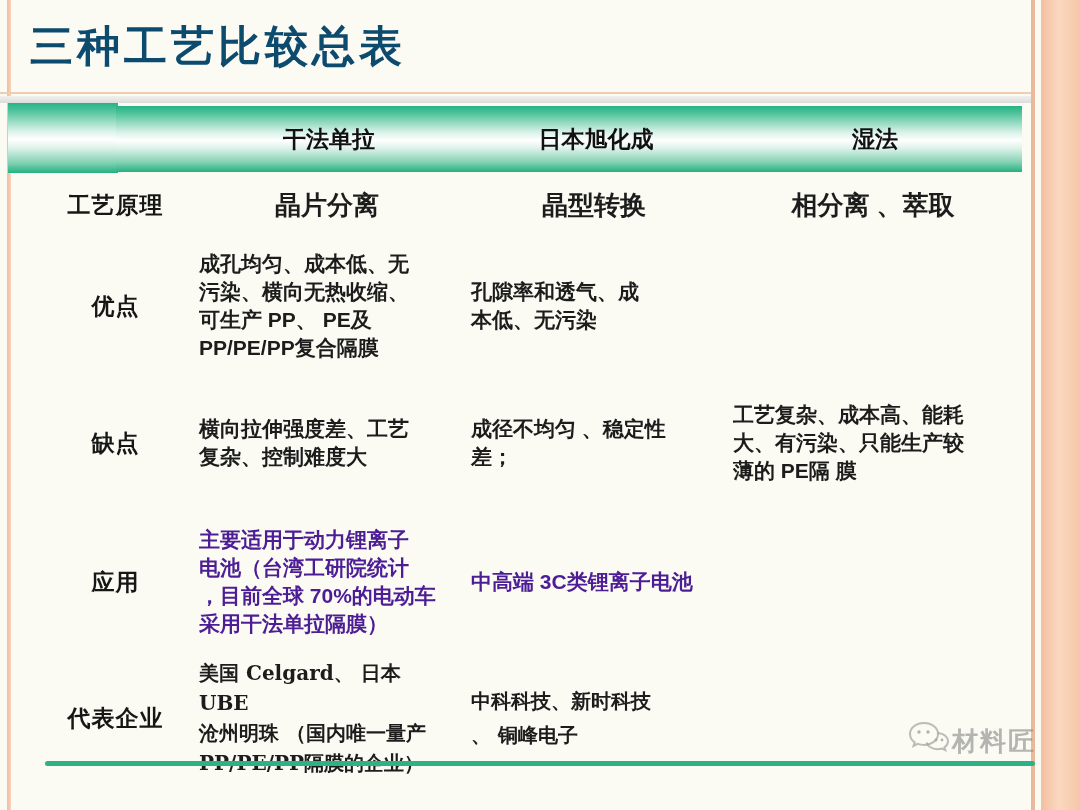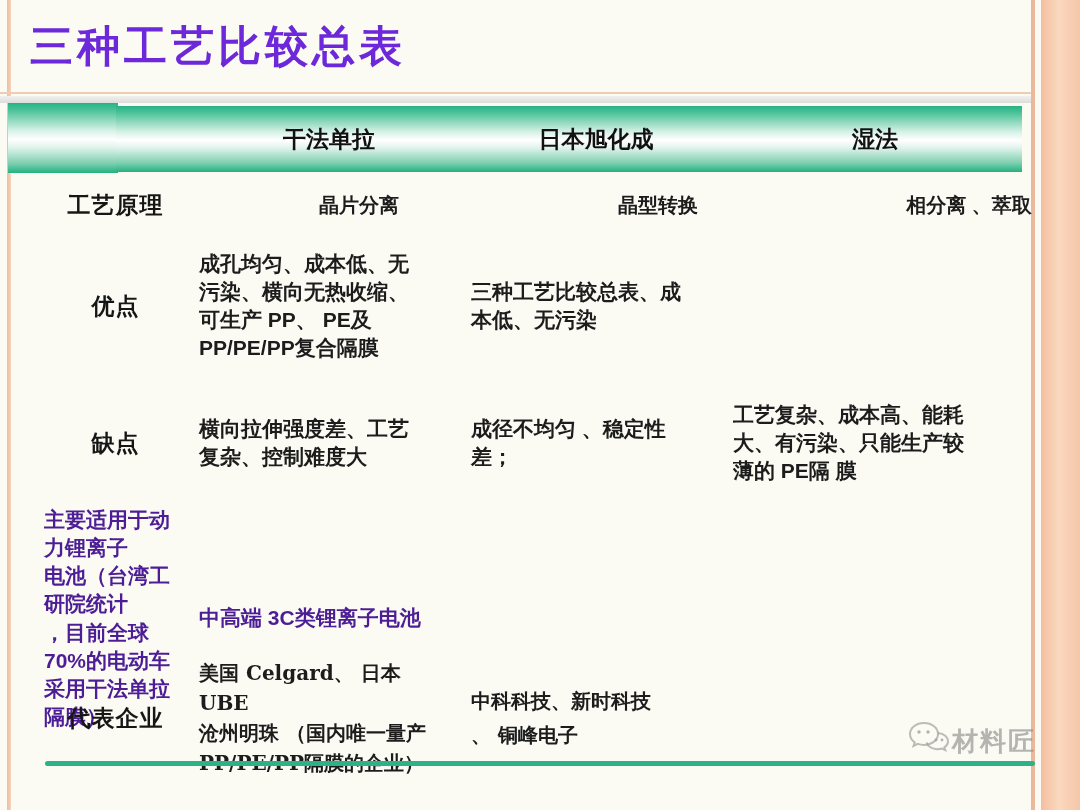--- a/index.html
+++ b/index.html
@@ -10,49 +10,49 @@
   }
   
   .edge-left{position:absolute;left:7px;top:0;width:4px;height:100%;
     background:linear-gradient(90deg,#eebd9f,#f7d3ba);}
   .edge-right-line{position:absolute;left:1031px;top:0;width:4px;height:100%;background:#eab99c;}
   .edge-right-band{position:absolute;left:1041px;top:0;width:39px;height:100%;
     background:linear-gradient(90deg,#f3bf9f,#fad8bf 45%,#f5c7a8);}
   
   .title{
     position:absolute;left:30px;top:18px;width:960px;
-    font-size:43px;font-weight:bold;color:#6d28d9;letter-spacing:4px;
+    font-size:43px;font-weight:bold;color:#0c4a6e;letter-spacing:4px;
     font-family:"DejaVu Serif","Liberation Serif",serif;
   }
   .title-rule-peach{position:absolute;left:0;top:92px;width:1031px;height:2px;background:#f0cdb2;}
   .title-rule-gray{position:absolute;left:0;top:96px;width:1031px;height:7px;
     background:linear-gradient(180deg,#f0f0ee,#dcdcda);}
   
   .band{background:linear-gradient(180deg,#28b286 0%,#46c096 9%,#d9f2e8 40%,#ffffff 52%,#def2ea 64%,#7fd0b1 86%,#23b181 100%);}
   .band-left{position:absolute;left:8px;top:103px;width:110px;height:70px;}
   .band-main{position:absolute;left:116px;top:106px;width:906px;height:66px;}
   .header-labels{
     position:absolute;left:38px;top:106px;width:985px;height:66px;
     display:grid;grid-template-columns:155px 272px 262px 296px;align-items:center;
   }
   .header-labels .hcell{text-align:center;font-size:23px;font-weight:bold;color:#111;}
   
   .table{position:absolute;left:38px;top:178px;width:985px;}
   .trow{display:grid;grid-template-columns:155px 272px 262px 296px;}
-  .r0{height:54px;gap:32px;} .r1{height:148px;} .r2{height:126px;} .r3{height:152px;} .r4{height:112px;}
+  .r0{height:54px;} .r1{height:148px;} .r2{height:126px;} .r3{height:152px;} .r4{height:112px;}
   .rlabel{
     display:flex;align-items:center;justify-content:center;
     font-size:23px;font-weight:bold;color:#161616;letter-spacing:1px;
   }
   .cell{
     display:flex;align-items:center;
     font-size:21px;font-weight:bold;color:#1c1c1c;line-height:1.34;
     white-space:pre-line;padding:0 10px 0 6px;box-sizing:border-box;
   }
-  .r0 .cell{justify-content:center;text-align:center;font-size:20px;}
+  .r0 .cell{justify-content:center;text-align:center;font-size:26px;}
   .r3 .cell{color:#4c1d95;}
   .r4 .c1{font-size:20px;font-weight:700;line-height:1.5;
     font-family:"DejaVu Serif","Liberation Serif",serif;}
   .r4 .c2,.r4 .c3{font-size:20px;line-height:1.7;
     font-family:"DejaVu Serif","Liberation Serif",serif;}
   
   .bottom-line{position:absolute;left:45px;top:761px;width:990px;height:5px;
     background:#2bb286;border-radius:3px;}
   .watermark{
     position:absolute;left:908px;top:720px;display:flex;align-items:center;
@@ -91,36 +91,37 @@
       <div class="cell c2">晶型转换</div>
       <div class="cell c3">相分离 、萃取</div>
     </div>
 
     <div class="trow r1">
       <div class="rlabel">优点</div>
       <div class="cell c1">成孔均匀、成本低、无
 污染、横向无热收缩、
 可生产 PP、 PE及
 PP/PE/PP复合隔膜</div>
-      <div class="cell c2">三种工艺比较总表、成
+      <div class="cell c2">孔隙率和透气、成
 本低、无污染</div>
     </div>
 
     <div class="trow r2">
       <div class="rlabel">缺点</div>
       <div class="cell c1">横向拉伸强度差、工艺
 复杂、控制难度大</div>
       <div class="cell c2">成径不均匀 、稳定性
 差；</div>
       <div class="cell c3">工艺复杂、成本高、能耗
 大、有污染、只能生产较
 薄的 PE隔 膜</div>
     </div>
 
     <div class="trow r3">
+      <div class="rlabel">应用</div>
       <div class="cell c1">主要适用于动力锂离子
 电池（台湾工研院统计
 ，目前全球 70%的电动车
 采用干法单拉隔膜）</div>
       <div class="cell c3">中高端 3C类锂离子电池</div>
     </div>
 
     <div class="trow r4">
       <div class="rlabel">代表企业</div>
       <div class="cell c1">美国 Celgard、 日本 UBE

